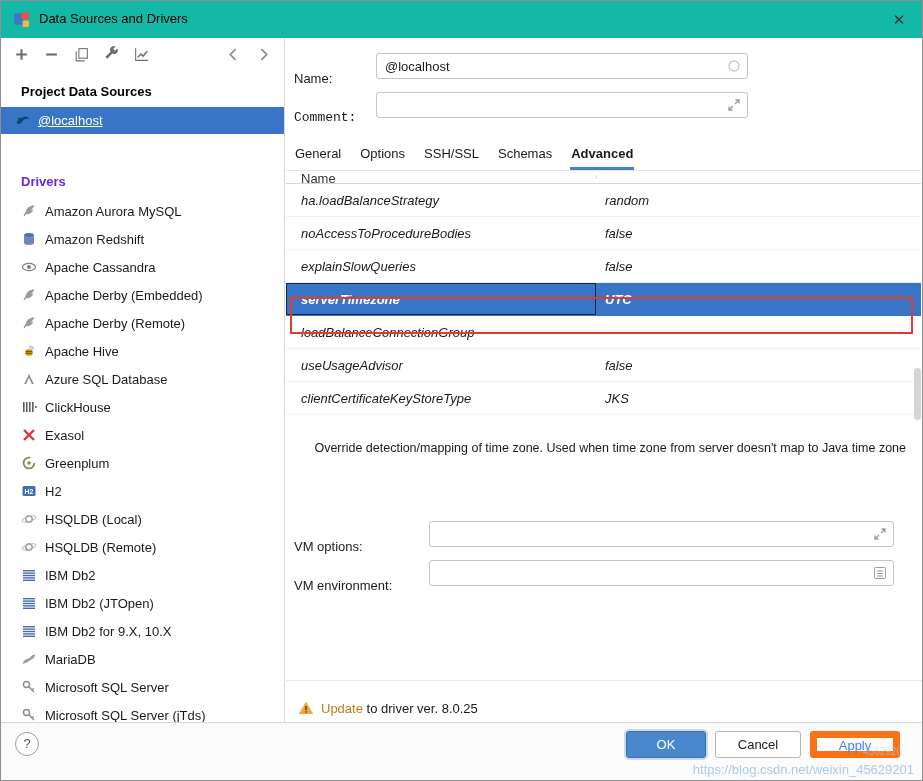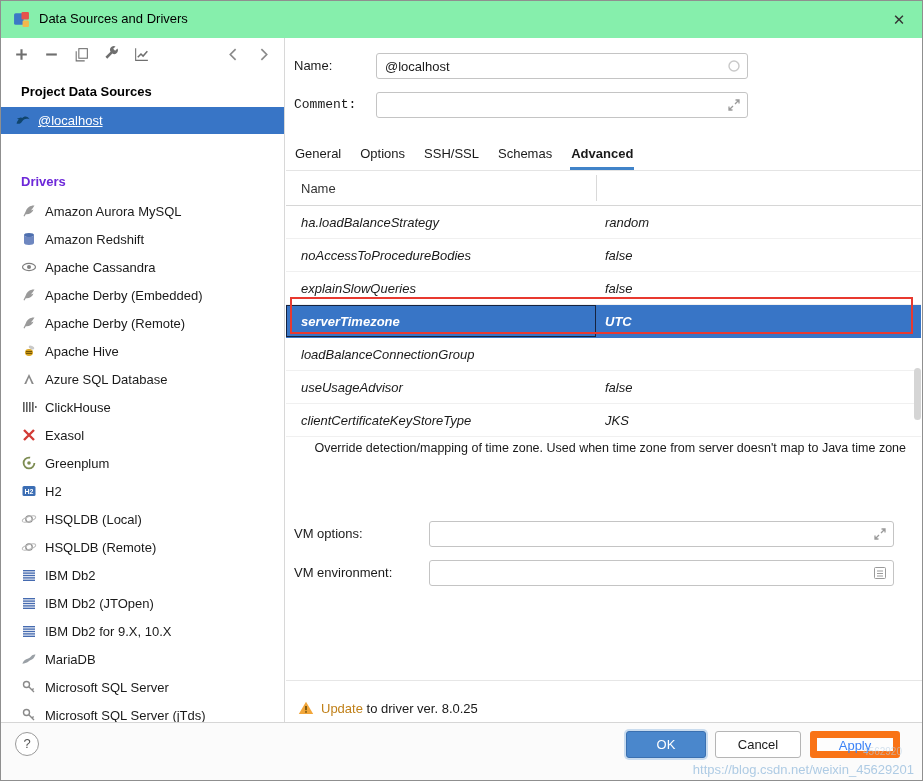--- a/index.html
+++ b/index.html
@@ -3,53 +3,53 @@
 <meta charset="utf-8">
 <style>
   html,body{margin:0;padding:0;background:#fff;}
   *{box-sizing:border-box;}
   .window{
     position:relative;width:923px;height:781px;background:#fff;
     border:1px solid #8f8f8f;overflow:hidden;
     font-family:"Liberation Sans","DejaVu Sans",sans-serif;color:#1a1a1a;
   }
   
-  .titlebar{position:absolute;top:0;left:0;right:0;height:37px;background:#86efac;}
+  .titlebar{position:absolute;top:0;left:0;right:0;height:37px;background:#14b8a6;}
   .title-icon{position:absolute;left:12px;top:10px;width:17px;height:17px;}
   .title-text{position:absolute;left:38px;top:10px;font-size:13px;color:#000;}
   .close-btn{position:absolute;right:12px;top:8px;width:22px;height:22px;border:none;background:none;
     font-size:15px;color:#333;cursor:pointer;line-height:22px;text-align:center;padding:0;}
   
   .sidebar{position:absolute;top:37px;left:0;width:284px;bottom:58px;background:#fff;
     border-right:1px solid #d8d8d8;overflow:hidden;}
   .sb-toolbar{height:32px;display:flex;align-items:center;padding:0 12px;gap:13px;}
   .tb-btn{width:17px;height:17px;border:none;background:none;padding:0;cursor:pointer;}
   .tb-spacer{flex:1;}
   .sb-heading{font-weight:700;font-size:13px;color:#000;padding:14px 0 8px 20px;}
   .sb-heading2{font-weight:700;font-size:13px;color:#6d28d9;padding:40px 0 8px 20px;}
   .ds-item{display:flex;align-items:center;height:27px;padding-left:14px;gap:7px;font-size:13px;cursor:pointer;}
   .ds-item.selected{background:#3875c6;color:#fff;}
   .ds-item.selected .ds-label{text-decoration:underline;}
   .drv-item{display:flex;align-items:center;height:28px;padding-left:20px;gap:8px;font-size:13px;cursor:pointer;white-space:nowrap;}
   .ic{width:16px;height:16px;flex:0 0 16px;}
   .ic17{width:17px;height:17px;}
   
   .panel{position:absolute;left:285px;top:37px;right:0;bottom:58px;background:#fff;}
-  .fld-label{position:absolute;font-size:13px;line-height:16px;color:#1a1a1a;}
+  .fld-label{position:absolute;font-size:13px;line-height:16px;color:#1a1a1a;margin-top:13px;}
   .field{position:absolute;height:26px;}
   .field input{width:100%;height:26px;border:1px solid #c4c4c4;border-radius:3px;padding:0 26px 0 8px;
     font-size:13px;font-family:inherit;color:#1a1a1a;outline:none;background:#fff;}
   .field .f-icon{position:absolute;right:6px;top:5px;width:16px;height:16px;cursor:pointer;}
   
   .tabs{position:absolute;left:8px;top:98px;height:34px;display:flex;align-items:stretch;}
   .tab{display:flex;align-items:center;padding:0 1px;margin-right:17px;font-size:13px;cursor:pointer;color:#1a1a1a;text-align:center;}
   .tab.active{font-weight:700;box-shadow:inset 0 -3px 0 #4083c9;}
   
   .tbl{position:absolute;left:0;right:1px;top:132px;}
-  .thead{display:grid;grid-template-columns:310px 1fr;height:36px;align-items:center;
+  .thead{display:grid;grid-template-columns:310px 1fr;height:14px;align-items:center;
     border-top:1px solid #e4e4e4;border-bottom:1px solid #d6d6d6;position:relative;font-size:13px;color:#333;}
   .thead::after{content:"";position:absolute;left:310px;top:4px;bottom:4px;width:1px;background:#d9d9d9;}
   .trow{display:grid;grid-template-columns:310px 1fr;height:33px;align-items:center;
     border-bottom:1px solid #f0f0f0;font-size:13px;cursor:pointer;font-style:italic;}
   .cell-name{padding-left:15px;}
   .cell-value{padding-left:9px;}
   .trow.sel{background:#3875c6;color:#fff;font-weight:700;border-bottom-color:#3875c6;}
   .trow.sel .cell-name{outline:1px solid #16233f;outline-offset:-1px;height:100%;display:flex;align-items:center;}
   .red-box{position:absolute;left:4px;right:8px;top:127px;height:37px;border:2px solid #e8392f;pointer-events:none;z-index:3;}
   .scroll-thumb{position:absolute;right:1px;top:330px;width:7px;height:52px;background:#d5d5d5;border-radius:4px;cursor:pointer;}

